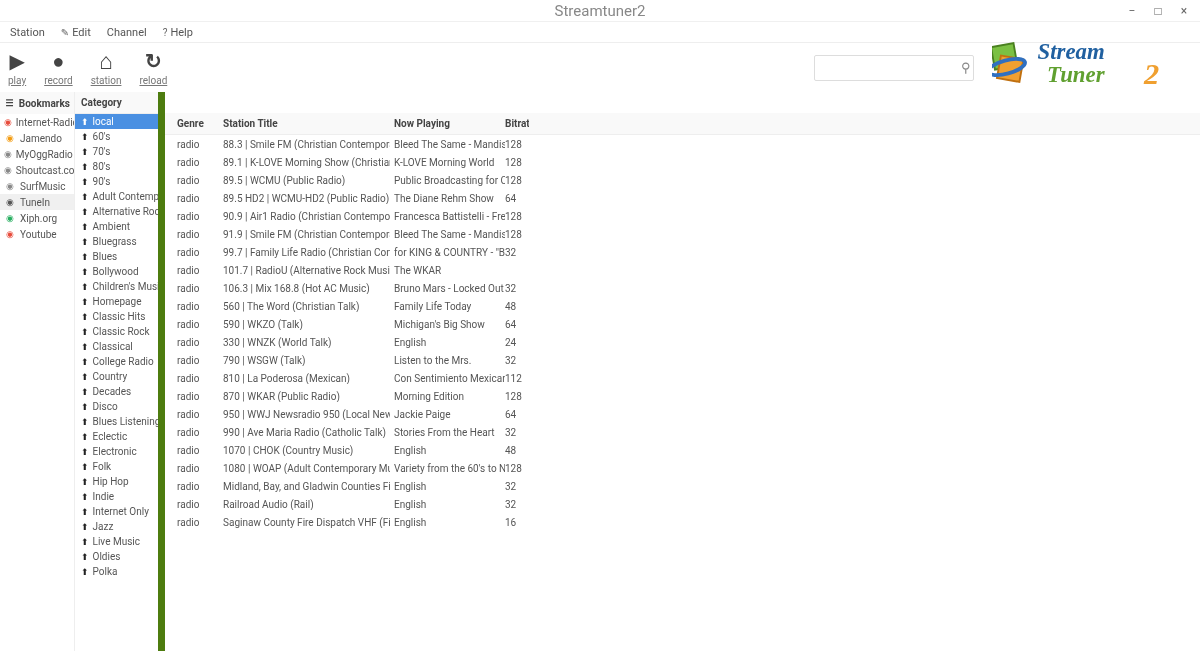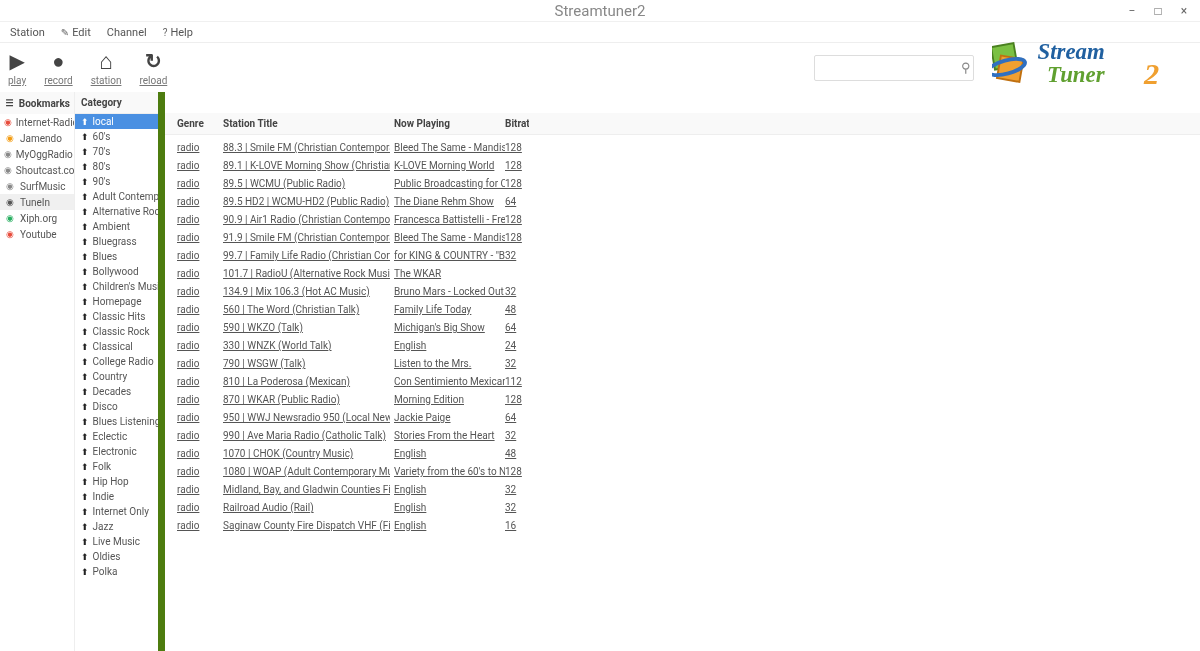--- a/index.html
+++ b/index.html
@@ -40,21 +40,21 @@
 .categories { width: 90px; border-right: 7px solid #4d7c0f; overflow-y: auto; position: relative; }
 .cat-header { height: 22px; display: flex; align-items: center; padding: 0 6px; background: #f9f9f9; font-weight: bold; color: #444; font-size: 10px; border-bottom: 1px solid #eee; position: sticky; top: 0; }
 .cat-item { height: 15px; display: flex; align-items: center; gap: 4px; padding: 0 6px; cursor: pointer; font-size: 10px; color: #555; white-space: nowrap; overflow: hidden; }
 .cat-item.active { background: #4a90e2; color: #fff; }
 .cat-up { font-size: 9px; color: #222; }
 .cat-item.active .cat-up { color: #fff; }
 
 
 .stations { flex: 1; overflow: auto; }
 .st-header { height: 22px; display: flex; align-items: center; background: #f9f9f9; font-weight: bold; color: #444; font-size: 10px; border-bottom: 1px solid #eee; position: sticky; top: 0; margin-top: 21px; }
-.st-row { height: 18px; display: flex; align-items: flex-end; font-size: 10px; color: #555; cursor: pointer; text-decoration: underline; }
+.st-row { height: 18px; display: flex; align-items: center; font-size: 10px; color: #555; cursor: pointer; }
 .col-genre { width: 50px; padding-left: 12px; flex-shrink: 0; }
 .col-title { width: 175px; padding-left: 8px; flex-shrink: 0; white-space: nowrap; overflow: hidden; }
 .col-np { width: 115px; padding-left: 4px; flex-shrink: 0; white-space: nowrap; overflow: hidden; }
 .col-br { width: 24px; text-align: left; flex-shrink: 0; }
 .col-hp { flex: 1; padding-left: 8px; }
 
 
 .categories::-webkit-scrollbar { width: 12px; }
 .categories::-webkit-scrollbar-track { background: #f5f5f5; }
 .categories::-webkit-scrollbar-thumb { background: #ccc; border-radius: 2px; }
@@ -360,21 +360,21 @@
         </div>
         <div class="st-row">
           <div class="col-genre">radio</div>
           <div class="col-title">101.7 | RadioU (Alternative Rock Music)</div>
           <div class="col-np">The WKAR</div>
           <div class="col-br"></div>
           <div class="col-hp"></div>
         </div>
         <div class="st-row">
           <div class="col-genre">radio</div>
-          <div class="col-title">134.9 | Mix 106.3 (Hot AC Music)</div>
+          <div class="col-title">106.3 | Mix 168.8 (Hot AC Music)</div>
           <div class="col-np">Bruno Mars - Locked Out of Heaven</div>
           <div class="col-br">32</div>
           <div class="col-hp"></div>
         </div>
         <div class="st-row">
           <div class="col-genre">radio</div>
           <div class="col-title">560 | The Word (Christian Talk)</div>
           <div class="col-np">Family Life Today</div>
           <div class="col-br">48</div>
           <div class="col-hp"></div>

